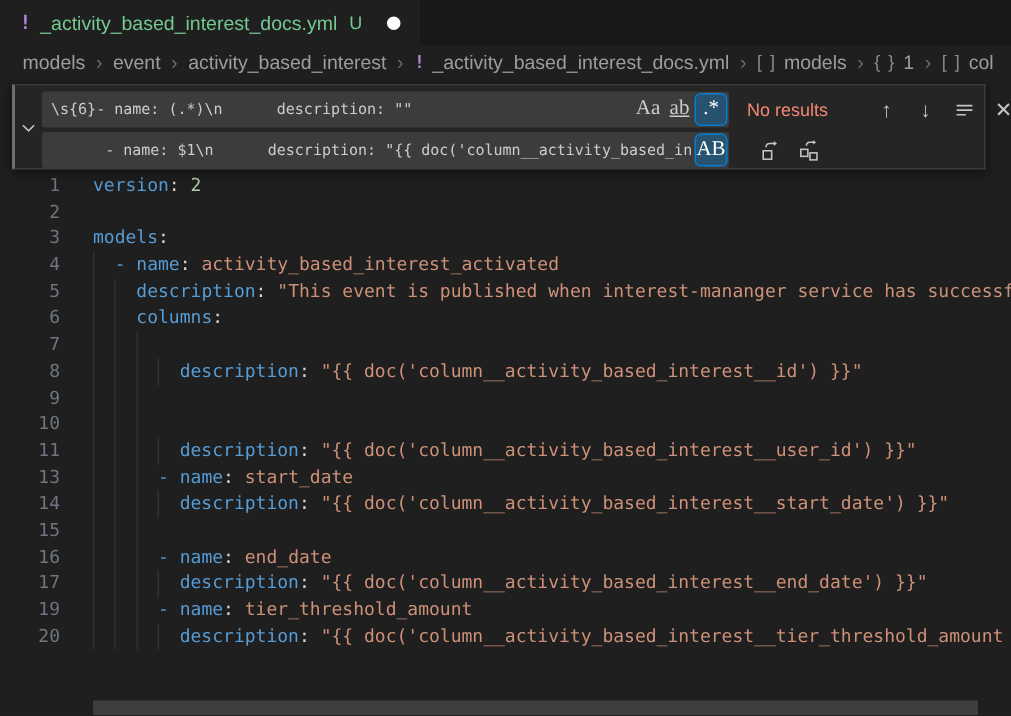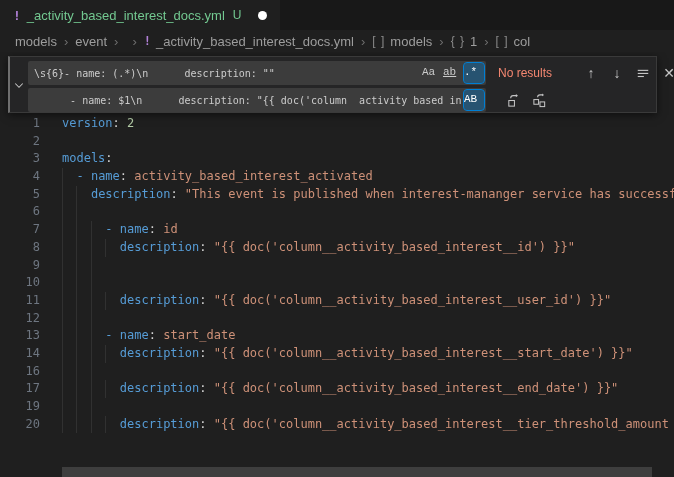--- a/index.html
+++ b/index.html
@@ -42,23 +42,23 @@
     background:#252526; border:1px solid #3a3a3a; border-left:2px solid #6f6f6f;
     box-shadow:0 2px 8px rgba(0,0,0,0.55); display:flex; }
   .fw-chevron { width:18px; display:flex; align-items:center; justify-content:center;
     color:#c5c5c5; cursor:pointer; }
   .fw-rows { flex:1; display:flex; flex-direction:column; gap:3px; padding:4px 4px 4px 0; min-width:0; }
   .fw-row { display:flex; align-items:center; height:24px; }
   .input-box { display:flex; align-items:center; background:#3c3c3c; height:24px;
     border-radius:2px; padding:0 2px 0 6px; width:458px; flex:none; }
   .input-text { flex:1; min-width:0; font-family:"DejaVu Sans Mono",monospace; font-size:10px;
     color:#cccccc; white-space:pre; overflow:hidden; }
-  .opt { flex:none; width:20px; height:20px; line-height:19px; 
-    font-size:11px; color:#cccccc; border-radius:3px; margin-left:1px; cursor:pointer;
-    font-family:Liberation Mono, monospace; }
+  .opt { flex:none; width:20px; height:20px; line-height:19px; text-align:center;
+    font-size:14px; color:#cccccc; border-radius:3px; margin-left:1px; cursor:pointer;
+    font-family:Liberation Serif, serif; }
   .opt.ww u { text-decoration:underline; }
   .opt.active { background:rgba(0,127,212,0.35); outline:1px solid #007fd4; color:#ffffff; }
   .no-results { color:#f48771; font-size:12px; margin-left:12px; flex:none; width:78px; }
   .icon-btn { width:22px; height:22px; display:flex; align-items:center; justify-content:center;
     color:#c5c5c5; font-size:14px; margin-left:4px; border-radius:4px; cursor:pointer; flex:none; }
   .icon-btn svg { display:block; }
   .rep-icons { margin-left:12px; display:flex; }
 </style>
 </head>
 <body>
@@ -74,20 +74,23 @@
 
 <div class="breadcrumbs" id="breadcrumbs">
     <span class="crumb">
       <span>models</span>
     </span>
     <span class="bc-sep">›</span>
     <span class="crumb">
       <span>event</span>
     </span>
     <span class="bc-sep">›</span>
+    <span class="crumb">
+      <span>activity_based_interest</span>
+    </span>
     <span class="bc-sep">›</span>
     <span class="crumb">
       <span class="yaml-ico">!</span>
       <span>_activity_based_interest_docs.yml</span>
     </span>
     <span class="bc-sep">›</span>
     <span class="crumb">
       <span class="sym">[ ]</span>
       <span>models</span>
     </span>
@@ -125,27 +128,27 @@
       <div class="line">
         <span class="guide" style="left: 62px;"></span>
         <span class="guide" style="left: 76.448px;"></span>
         <span class="ln">5</span>
         <span class="src"><span>    </span><span class="t-k">description</span><span class="t-p">:</span><span> </span><span class="t-s">"This event is published when interest-mananger service has successf</span></span>
       </div>
       <div class="line">
         <span class="guide" style="left: 62px;"></span>
         <span class="guide" style="left: 76.448px;"></span>
         <span class="ln">6</span>
+        <span class="src"><span>    </span><span class="t-k">columns</span><span class="t-p">:</span></span>
       </div>
       <div class="line">
         <span class="guide" style="left: 62px;"></span>
         <span class="guide" style="left: 76.448px;"></span>
         <span class="guide" style="left: 90.896px;"></span>
         <span class="ln">7</span>
-        <span class="src"><span>      </span><span class="t-k">- name</span><span class="t-p">:</span><span> </span><span class="t-s">id</span></span>
       </div>
       <div class="line">
         <span class="guide" style="left: 62px;"></span>
         <span class="guide" style="left: 76.448px;"></span>
         <span class="guide" style="left: 90.896px;"></span>
         <span class="guide" style="left: 105.344px;"></span>
         <span class="ln">8</span>
         <span class="src"><span>        </span><span class="t-k">description</span><span class="t-p">:</span><span> </span><span class="t-s">"{{ doc('column__activity_based_interest__id') }}"</span></span>
       </div>
       <div class="line">
@@ -166,57 +169,59 @@
         <span class="guide" style="left: 76.448px;"></span>
         <span class="guide" style="left: 90.896px;"></span>
         <span class="guide" style="left: 105.344px;"></span>
         <span class="ln">11</span>
         <span class="src"><span>        </span><span class="t-k">description</span><span class="t-p">:</span><span> </span><span class="t-s">"{{ doc('column__activity_based_interest__user_id') }}"</span></span>
       </div>
       <div class="line">
         <span class="guide" style="left: 62px;"></span>
         <span class="guide" style="left: 76.448px;"></span>
         <span class="guide" style="left: 90.896px;"></span>
-        <span class="ln">12</span>
-        <span class="src"></span>
-      </div>
-      <div class="line">
-        <span class="guide" style="left: 62px;"></span>
-        <span class="guide" style="left: 76.448px;"></span>
-        <span class="guide" style="left: 90.896px;"></span>
         <span class="ln">13</span>
         <span class="src"><span>      </span><span class="t-k">- name</span><span class="t-p">:</span><span> </span><span class="t-s">start_date</span></span>
       </div>
       <div class="line">
         <span class="guide" style="left: 62px;"></span>
         <span class="guide" style="left: 76.448px;"></span>
         <span class="guide" style="left: 90.896px;"></span>
         <span class="guide" style="left: 105.344px;"></span>
         <span class="ln">14</span>
         <span class="src"><span>        </span><span class="t-k">description</span><span class="t-p">:</span><span> </span><span class="t-s">"{{ doc('column__activity_based_interest__start_date') }}"</span></span>
       </div>
       <div class="line">
         <span class="guide" style="left: 62px;"></span>
         <span class="guide" style="left: 76.448px;"></span>
         <span class="guide" style="left: 90.896px;"></span>
+        <span class="ln">15</span>
+        <span class="src"></span>
+      </div>
+      <div class="line">
+        <span class="guide" style="left: 62px;"></span>
+        <span class="guide" style="left: 76.448px;"></span>
+        <span class="guide" style="left: 90.896px;"></span>
         <span class="ln">16</span>
+        <span class="src"><span>      </span><span class="t-k">- name</span><span class="t-p">:</span><span> </span><span class="t-s">end_date</span></span>
       </div>
       <div class="line">
         <span class="guide" style="left: 62px;"></span>
         <span class="guide" style="left: 76.448px;"></span>
         <span class="guide" style="left: 90.896px;"></span>
         <span class="guide" style="left: 105.344px;"></span>
         <span class="ln">17</span>
         <span class="src"><span>        </span><span class="t-k">description</span><span class="t-p">:</span><span> </span><span class="t-s">"{{ doc('column__activity_based_interest__end_date') }}"</span></span>
       </div>
       <div class="line">
         <span class="guide" style="left: 62px;"></span>
         <span class="guide" style="left: 76.448px;"></span>
         <span class="guide" style="left: 90.896px;"></span>
         <span class="ln">19</span>
+        <span class="src"><span>      </span><span class="t-k">- name</span><span class="t-p">:</span><span> </span><span class="t-s">tier_threshold_amount</span></span>
       </div>
       <div class="line">
         <span class="guide" style="left: 62px;"></span>
         <span class="guide" style="left: 76.448px;"></span>
         <span class="guide" style="left: 90.896px;"></span>
         <span class="guide" style="left: 105.344px;"></span>
         <span class="ln">20</span>
         <span class="src"><span>        </span><span class="t-k">description</span><span class="t-p">:</span><span> </span><span class="t-s">"{{ doc('column__activity_based_interest__tier_threshold_amount</span></span>
       </div>
     </div>

